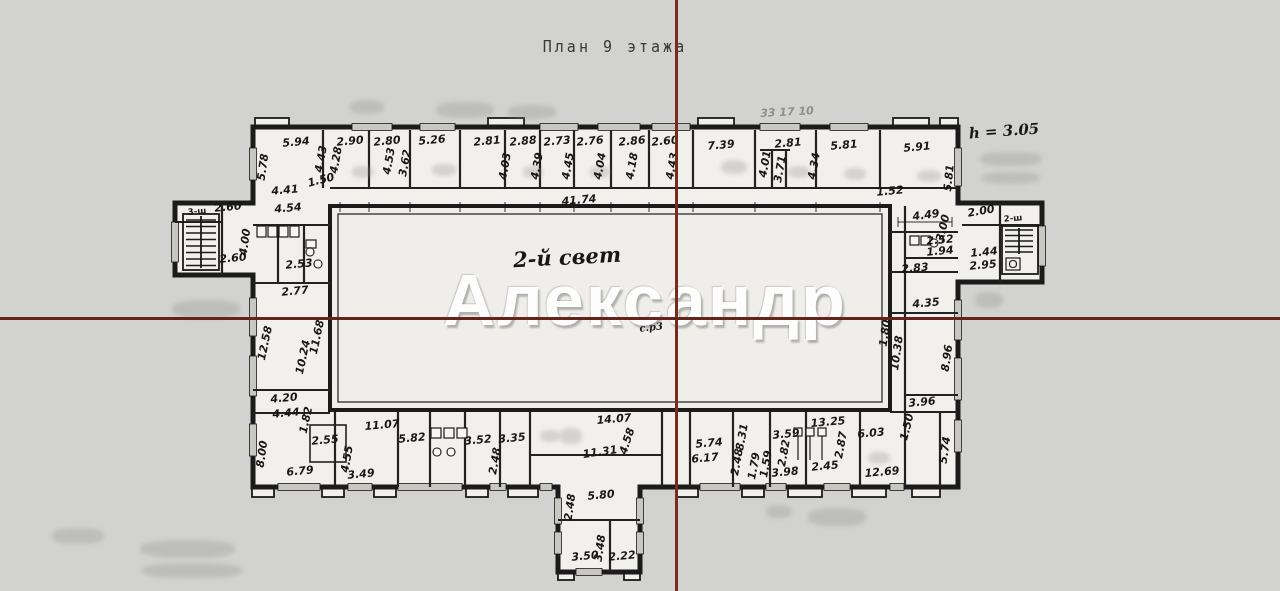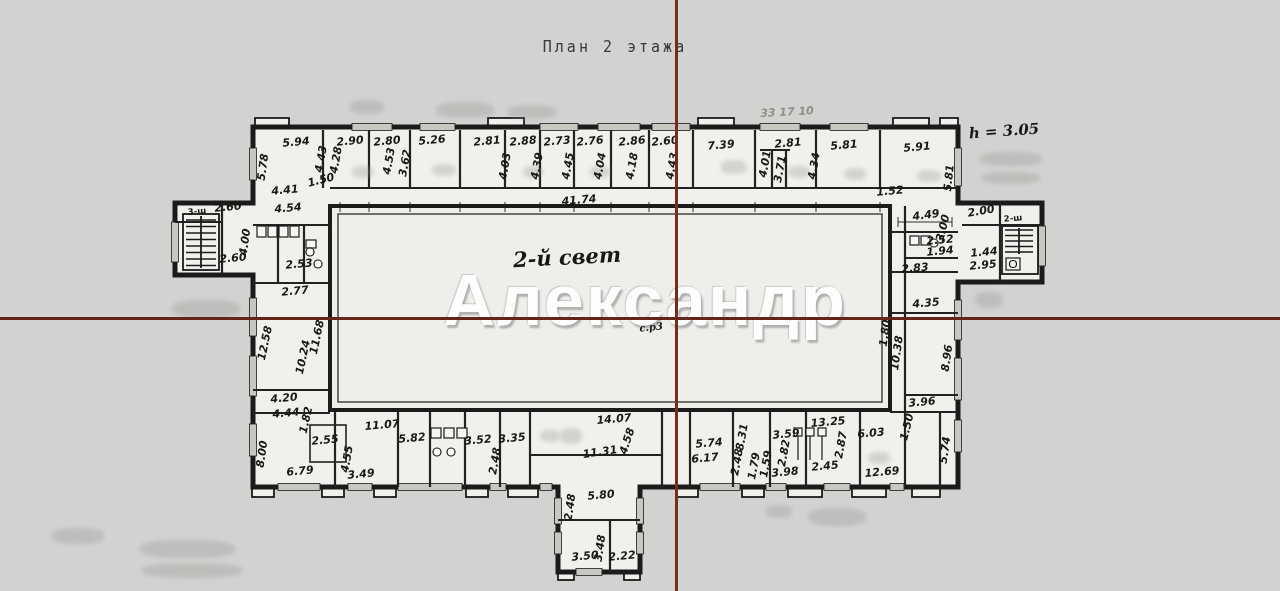--- a/index.html
+++ b/index.html
@@ -174,21 +174,21 @@
   <div class="smudge" style="left:523px;top:166px;width:20px;height:12px"></div>
   <div class="smudge" style="left:590px;top:166px;width:20px;height:12px"></div>
   <div class="smudge" style="left:721px;top:160px;width:26px;height:14px"></div>
   <div class="smudge" style="left:788px;top:166px;width:22px;height:12px"></div>
   <div class="smudge" style="left:844px;top:168px;width:22px;height:12px"></div>
   <div class="smudge" style="left:917px;top:170px;width:24px;height:12px"></div>
   <div class="smudge" style="left:540px;top:430px;width:20px;height:12px"></div>
   <div class="smudge" style="left:868px;top:452px;width:22px;height:12px"></div>
   <div class="smudge" style="left:975px;top:292px;width:28px;height:16px"></div>
 
-  <div id="page-title">План 2 этажа</div>
+  <div id="page-title">План 9 этажа</div>
 
   <div id="dim-labels">
       <span class="dim" style="left: 296px; top: 142px; transform: translate(-50%, -50%) rotate(-5deg);">5.94</span>
       <span class="dim" style="left: 350px; top: 141px; transform: translate(-50%, -50%) rotate(-5deg);">2.90</span>
       <span class="dim" style="left: 387px; top: 141px; transform: translate(-50%, -50%) rotate(-5deg);">2.80</span>
       <span class="dim" style="left: 432px; top: 140px; transform: translate(-50%, -50%) rotate(-5deg);">5.26</span>
       <span class="dim" style="left: 487px; top: 141px; transform: translate(-50%, -50%) rotate(-5deg);">2.81</span>
       <span class="dim" style="left: 523px; top: 141px; transform: translate(-50%, -50%) rotate(-5deg);">2.88</span>
       <span class="dim" style="left: 557px; top: 141px; transform: translate(-50%, -50%) rotate(-5deg);">2.73</span>
       <span class="dim" style="left: 590px; top: 141px; transform: translate(-50%, -50%) rotate(-5deg);">2.76</span>

